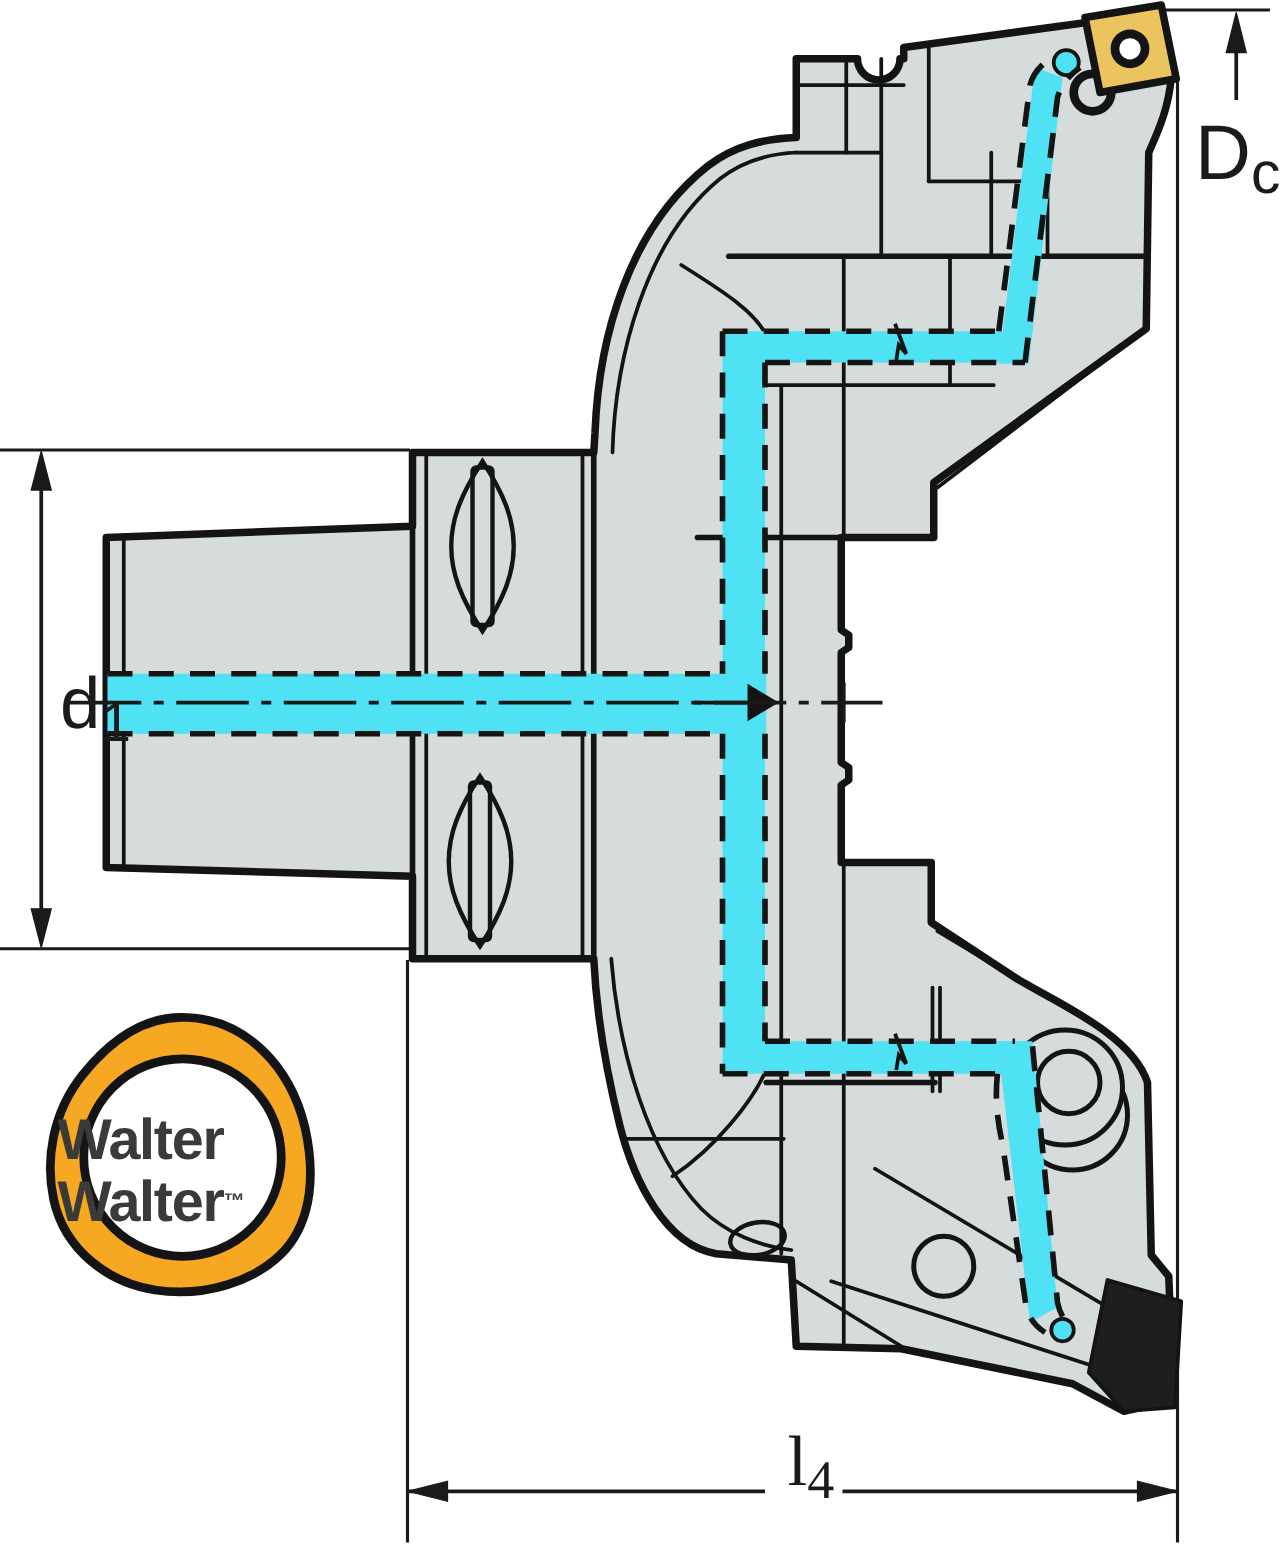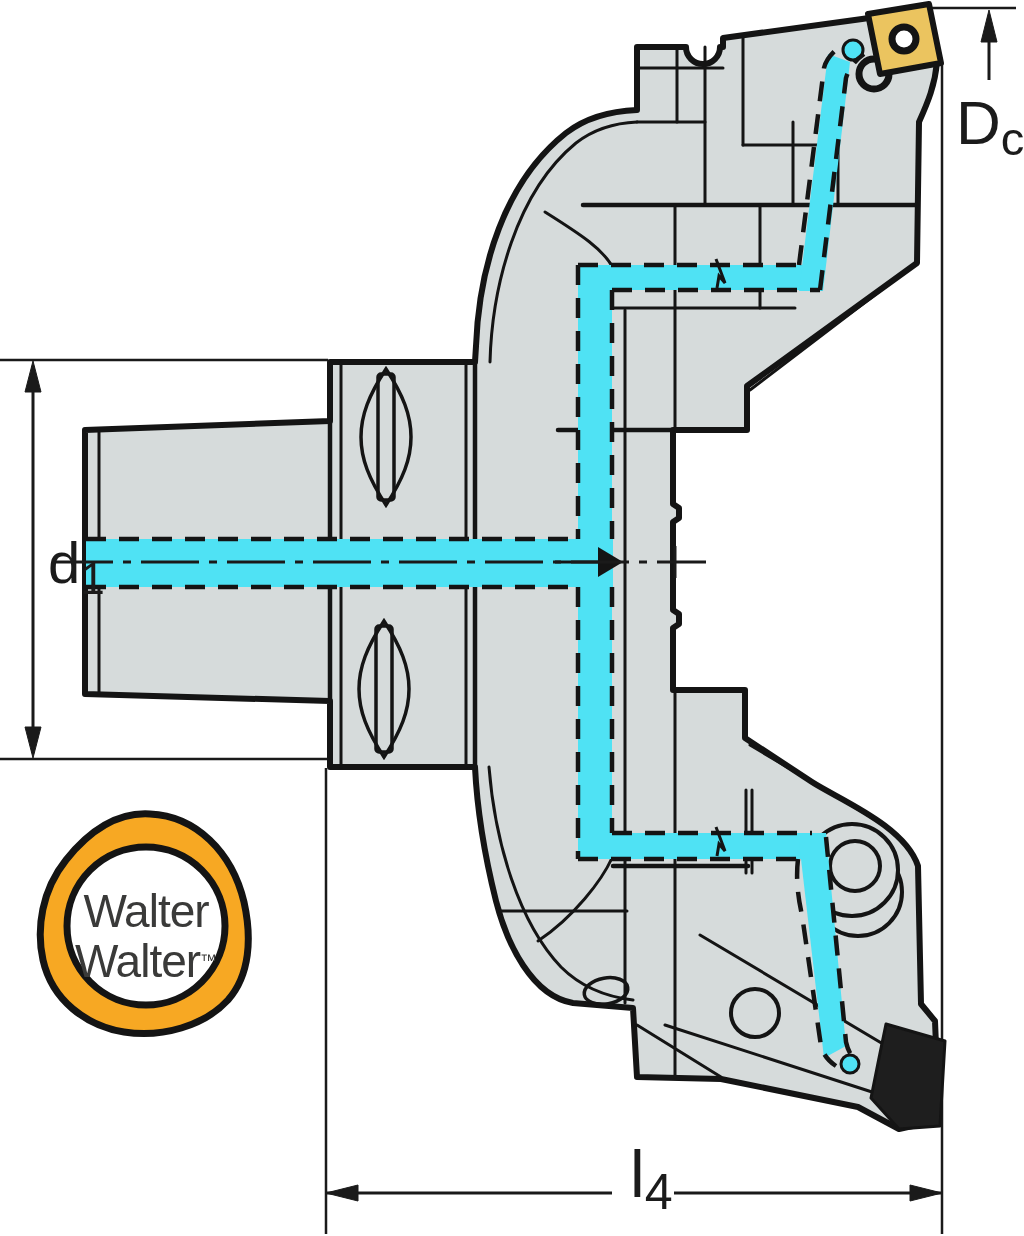--- a/index.html
+++ b/index.html
@@ -18,27 +18,27 @@
     white-space:nowrap;
     line-height:1;
     user-select:none;
   }
   .dim-label .sub{
     font-size:0.76em;
     vertical-align:-0.24em;
   }
   .label-d1{left:12px;top:534px;font-size:58px;margin-left:36px;}
   .label-dc{left:956px;top:92px;font-size:62px;}
-  .label-l4{left:630px;top:1141px;font-size:66px;}
+  .label-l4{left:630px;top:1141px;font-size:57px;font-family:Liberation Serif, serif;}
   .logo-text{
     position:absolute;
     left:46px;top:886px;width:200px;
-    text-align:center;
+    text-align:left;
     color:var(--logo-text,#3a3a39);
-    font-weight:normal;
+    font-weight:bold;
     font-size:46px;
     line-height:50px;
     letter-spacing:-1px;
     user-select:none;
   }
   .logo-text .tm{
     font-size:17px;
     vertical-align:0.62em;
     letter-spacing:0;
   }

